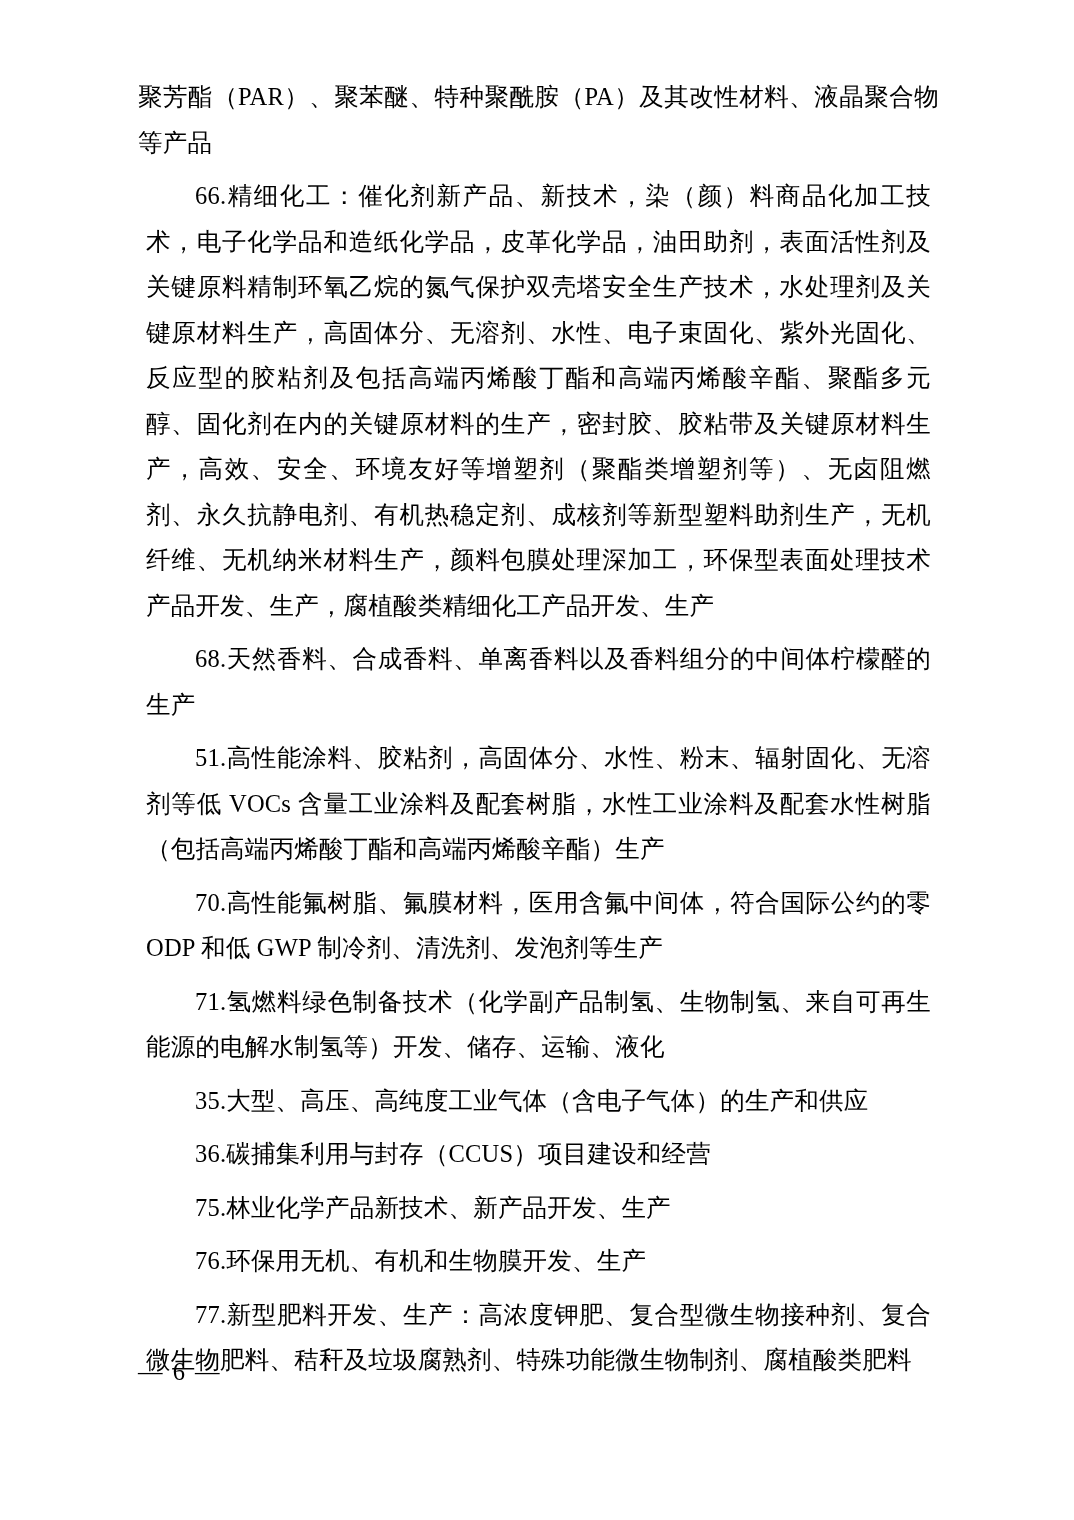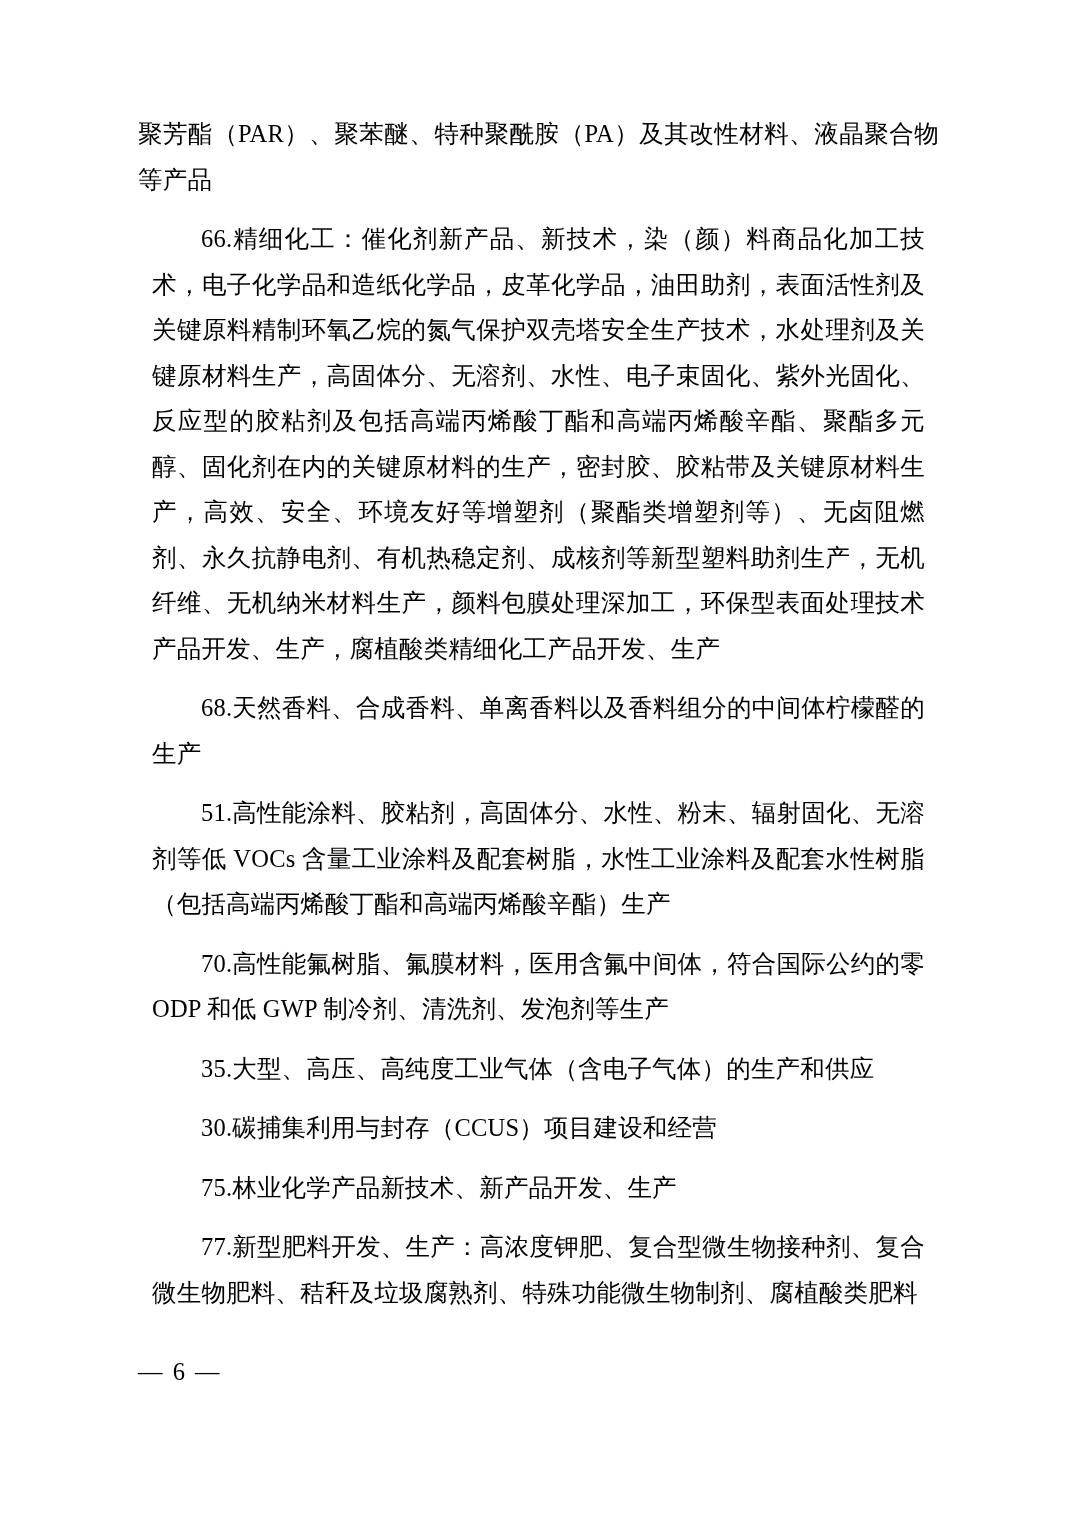--- a/index.html
+++ b/index.html
@@ -15,35 +15,35 @@
     position: relative;
     overflow: hidden;
   }
   .page {
     position: absolute;
     left: 0;
     top: 0;
     width: 1074px;
     height: 1124px;
     box-sizing: border-box;
-    padding: 111px 135px 0 138px;
+    padding: 74px 135px 0 138px;
   }
   .doc-body {
     font-size: 24.5px;
     line-height: 45.5px;
     text-align: justify;
     text-justify: inter-ideograph;
     letter-spacing: 0.2px;
   }
   p.para {
     margin: 0;
     text-indent: 0;
   }
   p.indent {
-    margin: 14px;
+    margin: 8px;
     text-indent: 49px;
   }
   .page-number {
     position: absolute;
     left: 138px;
     top: 1358px;
     font-size: 24.5px;
     letter-spacing: 2px;
     font-family: "Liberation Serif", "DejaVu Serif", serif;
   }
@@ -51,20 +51,22 @@
 </head>
 <body>
 
 <div class="page">
   <div class="doc-body">
     <p class="para">聚芳酯（PAR）、聚苯醚、特种聚酰胺（PA）及其改性材料、液晶聚合物等产品</p>
     <p class="indent">66.精细化工：催化剂新产品、新技术，染（颜）料商品化加工技术，电子化学品和造纸化学品，皮革化学品，油田助剂，表面活性剂及关键原料精制环氧乙烷的氮气保护双壳塔安全生产技术，水处理剂及关键原材料生产，高固体分、无溶剂、水性、电子束固化、紫外光固化、反应型的胶粘剂及包括高端丙烯酸丁酯和高端丙烯酸辛酯、聚酯多元醇、固化剂在内的关键原材料的生产，密封胶、胶粘带及关键原材料生产，高效、安全、环境友好等增塑剂（聚酯类增塑剂等）、无卤阻燃剂、永久抗静电剂、有机热稳定剂、成核剂等新型塑料助剂生产，无机纤维、无机纳米材料生产，颜料包膜处理深加工，环保型表面处理技术产品开发、生产，腐植酸类精细化工产品开发、生产</p>
     <p class="indent">68.天然香料、合成香料、单离香料以及香料组分的中间体柠檬醛的生产</p>
     <p class="indent">51.高性能涂料、胶粘剂，高固体分、水性、粉末、辐射固化、无溶剂等低 VOCs 含量工业涂料及配套树脂，水性工业涂料及配套水性树脂（包括高端丙烯酸丁酯和高端丙烯酸辛酯）生产</p>
     <p class="indent">70.高性能氟树脂、氟膜材料，医用含氟中间体，符合国际公约的零 ODP 和低 GWP 制冷剂、清洗剂、发泡剂等生产</p>
+    <p class="indent">71.氢燃料绿色制备技术（化学副产品制氢、生物制氢、来自可再生能源的电解水制氢等）开发、储存、运输、液化</p>
     <p class="indent">35.大型、高压、高纯度工业气体（含电子气体）的生产和供应</p>
-    <p class="indent">30.碳捕集利用与封存（CCUS）项目建设和经营</p>
+    <p class="indent">36.碳捕集利用与封存（CCUS）项目建设和经营</p>
     <p class="indent">75.林业化学产品新技术、新产品开发、生产</p>
+    <p class="indent">76.环保用无机、有机和生物膜开发、生产</p>
     <p class="indent">77.新型肥料开发、生产：高浓度钾肥、复合型微生物接种剂、复合微生物肥料、秸秆及垃圾腐熟剂、特殊功能微生物制剂、腐植酸类肥料</p>
 
   </div>
   <div class="page-number">— 6 —</div>
 </div>
 
 </body></html>

